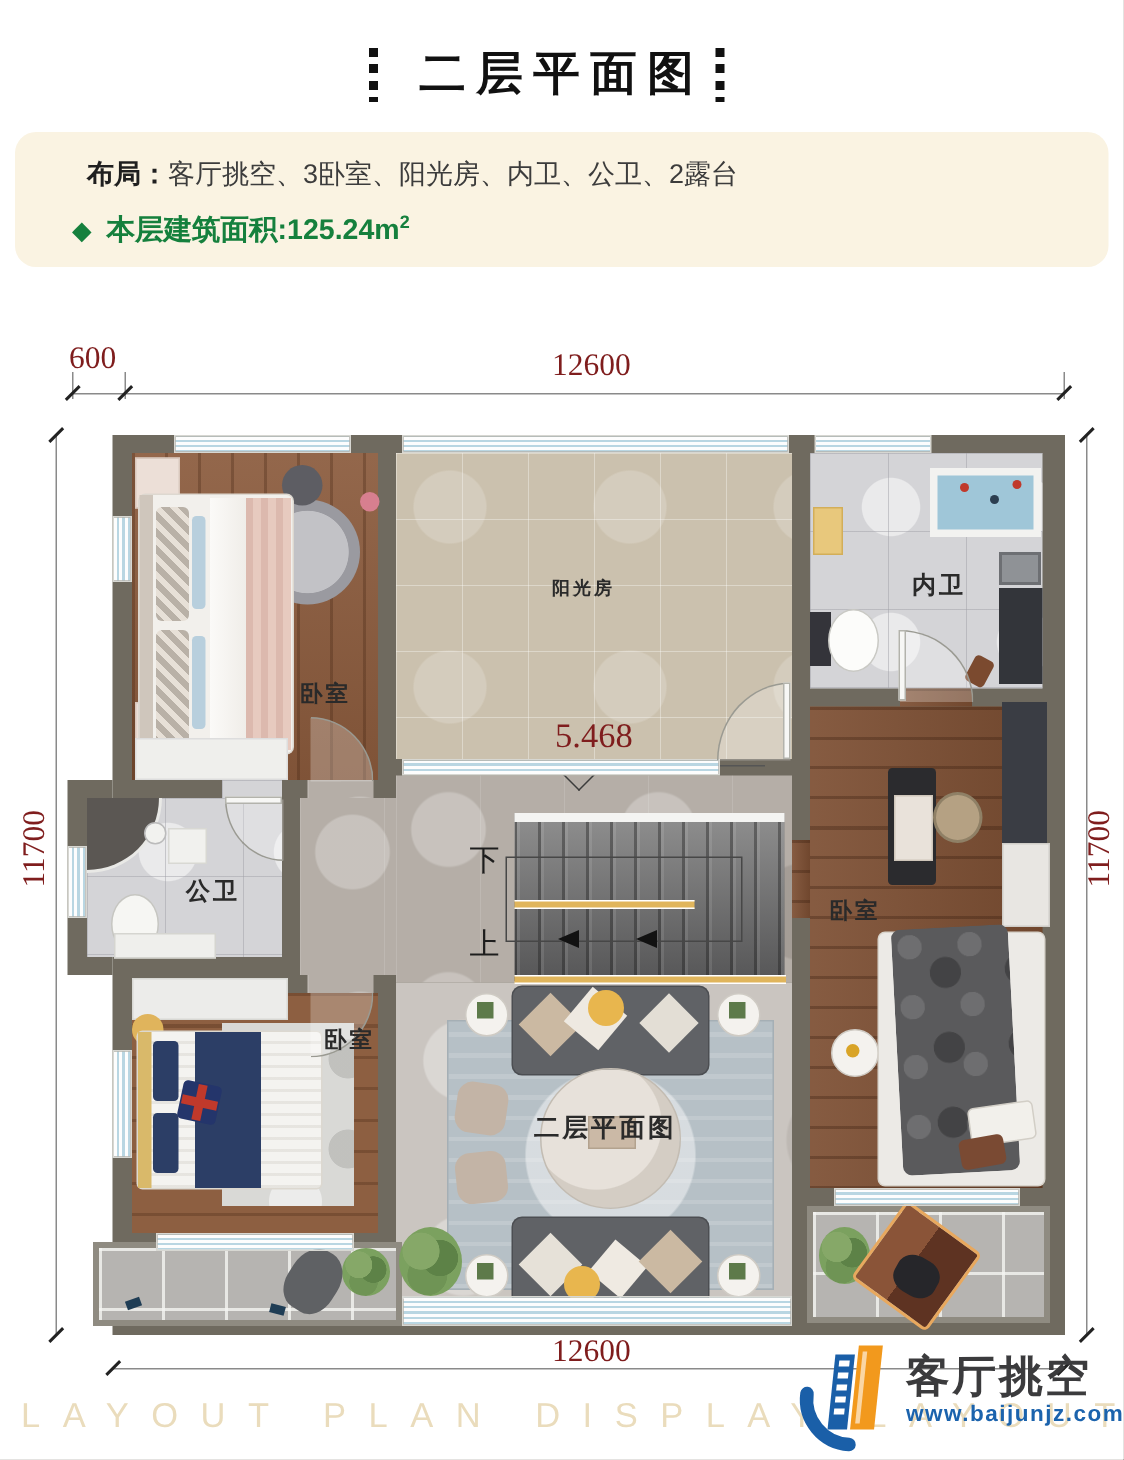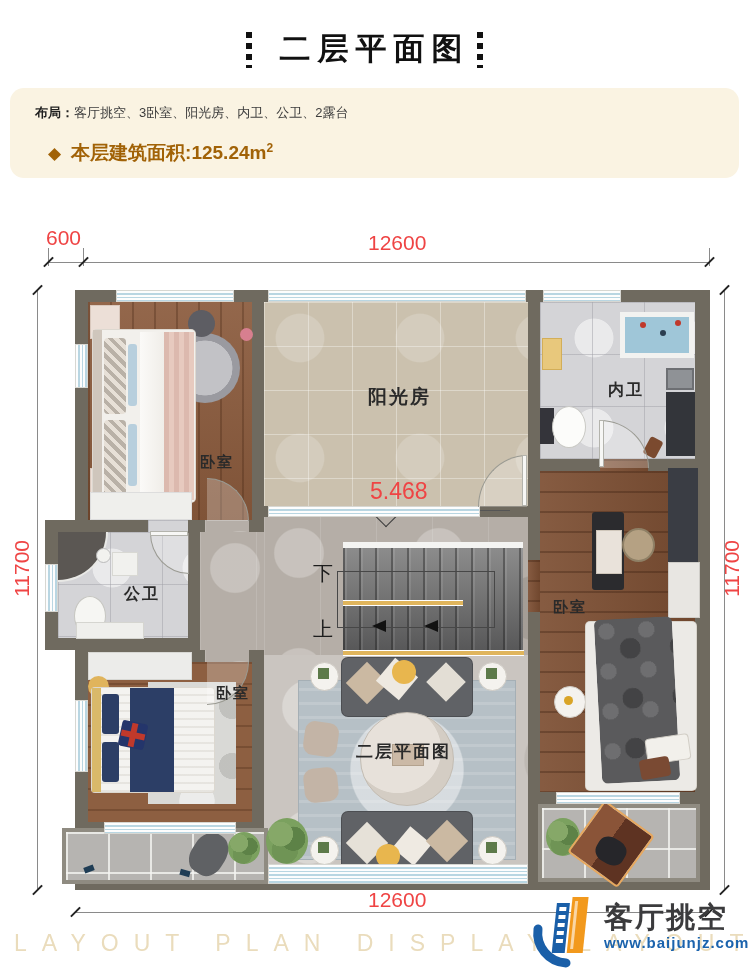--- a/index.html
+++ b/index.html
@@ -7,29 +7,29 @@
         font-family:"Liberation Sans","DejaVu Sans",sans-serif;}
   .abs{position:absolute;}
 
   
   .title{position:absolute;top:28px;left:0;width:100%;text-align:center;
          font-size:31px;font-weight:700;color:#111;letter-spacing:7px;}
   .tbar{position:absolute;top:32px;width:6px;height:36px;
         background:repeating-linear-gradient(180deg,#111 0 6px,transparent 6px 11px);}
   .info-panel{position:absolute;left:10px;top:88px;width:729px;height:90px;
               border-radius:14px;}
-  .info-line1{position:absolute;left:25px;top:16px;font-size:13px;color:#3c3c3c;}
+  .info-line1{position:absolute;left:48px;top:16px;font-size:18px;color:#3c3c3c;}
   .info-line1 b{color:#1f1f1f;font-weight:700;}
   .info-line2{position:absolute;left:38px;top:52px;font-size:19px;font-weight:700;}
   .info-line2 .blt{margin-right:10px;font-size:17px;}
   .info-line2 sup{font-size:12px;}
 
   
-  .dim-txt{position:absolute;font-family:Liberation Sans, sans-serif;
-           font-size:21px;color:#ef4444;}
+  .dim-txt{position:absolute;font-family:Liberation Serif, serif;
+           font-size:21px;color:#7f1d1d;}
   .dim-v{writing-mode:vertical-rl;transform:rotate(180deg);}
   .dline{position:absolute;background:#8a8a8a;}
   .tick{position:absolute;width:13px;height:2px;background:#222;transform:rotate(-45deg);}
 
   
   .wall{position:absolute;background:#6f6a5f;}
   .lbl{position:absolute;font-size:15px;font-weight:700;color:#2a2a2a;letter-spacing:2px;z-index:30;}
   .win-h{position:absolute;z-index:22;background:repeating-linear-gradient(180deg,#fdfdfd 0 2px,#b9d6e2 2px 3.6px);border:1px solid #d7d7d2;box-sizing:border-box;}
   .win-v{position:absolute;z-index:22;background:repeating-linear-gradient(90deg,#fdfdfd 0 2px,#b9d6e2 2px 3.6px);border:1px solid #d7d7d2;box-sizing:border-box;}
   .arc{position:absolute;z-index:24;border:0 solid #9a9a92;background:rgba(255,255,255,.25);}
@@ -75,21 +75,21 @@
 <div class="page">
 
   <div class="tbar" style="left:246px;"></div>
   <div class="title">二层平面图</div>
   <div class="tbar" style="left:477px;"></div>
 
   <div class="info-panel" style="background:#faf3e2;">
     <div class="info-line1">
       <b>布局：</b><span>客厅挑空、3卧室、阳光房、内卫、公卫、2露台</span>
     </div>
-    <div class="info-line2" style="color:#a16207;">
+    <div class="info-line2" style="color:#15803d;">
       <span class="blt">◆</span><span>本层建筑面积:</span><span>125.24m</span><sup>2</sup>
     </div>
   </div>
 
   <div class="dim-txt" style="left:46px;top:226px;">600</div>
   <div class="dim-txt" style="left:368px;top:231px;">12600</div>
   <div class="dline" style="left:48px;top:262px;width:662px;height:1px;"></div>
   <div class="dline" style="left:48px;top:248px;width:1px;height:18px;"></div>
   <div class="dline" style="left:83px;top:248px;width:1px;height:18px;"></div>
   <div class="dline" style="left:709px;top:248px;width:1px;height:18px;"></div>
@@ -251,21 +251,21 @@
 
   <div class="fur plant" style="left:228px;top:832px;width:32px;height:32px;z-index:13;"></div>
   <div class="fur" style="left:192px;top:832px;width:34px;height:44px;background:#5f6164;border-radius:45% 45% 40% 40%;transform:rotate(32deg);z-index:13;"></div>
   <div class="fur" style="left:84px;top:866px;width:10px;height:6px;background:#1f3d55;transform:rotate(-20deg);z-index:13;"></div>
   <div class="fur" style="left:180px;top:870px;width:10px;height:6px;background:#1f3d55;transform:rotate(15deg);z-index:13;"></div>
   <div class="fur plant" style="left:546px;top:818px;width:34px;height:38px;z-index:13;"></div>
   <div class="fur" style="left:580px;top:812px;width:58px;height:60px;background:linear-gradient(90deg,#8a5438 0 45%,#5e3322 45% 100%);border:2px solid #e8a85e;transform:rotate(36deg);z-index:13;border-radius:4px;"></div>
   <div class="fur" style="left:596px;top:838px;width:30px;height:26px;background:#26262a;border-radius:40%;transform:rotate(30deg);z-index:14;"></div>
 
   <div class="lbl" style="left:200px;top:453px;">卧室</div>
-  <div class="lbl" style="left:368px;top:384px;font-size:19px;">阳光房</div>
+  <div class="lbl" style="left:368px;top:384px;font-size:12px;">阳光房</div>
   <div class="lbl" style="left:608px;top:380px;font-size:16px;">内卫</div>
   <div class="lbl" style="left:124px;top:584px;font-size:16px;">公卫</div>
   <div class="lbl" style="left:553px;top:598px;">卧室</div>
   <div class="lbl" style="left:216px;top:684px;">卧室</div>
   <div class="lbl" style="left:356px;top:740px;font-size:17px;">二层平面图</div>
 
   <div class="watermark">LAYOUT PLAN DISPLAY LAYOUT PLAN DISPLAY</div>
 
   <svg class="abs" style="left:528px;top:893px;z-index:3;" width="72" height="76" viewBox="0 0 72 76">
     <path d="M38 70 A 30 30 0 0 1 10 36" fill="none" stroke="#1a5fa8" stroke-width="9" stroke-linecap="round"></path>

